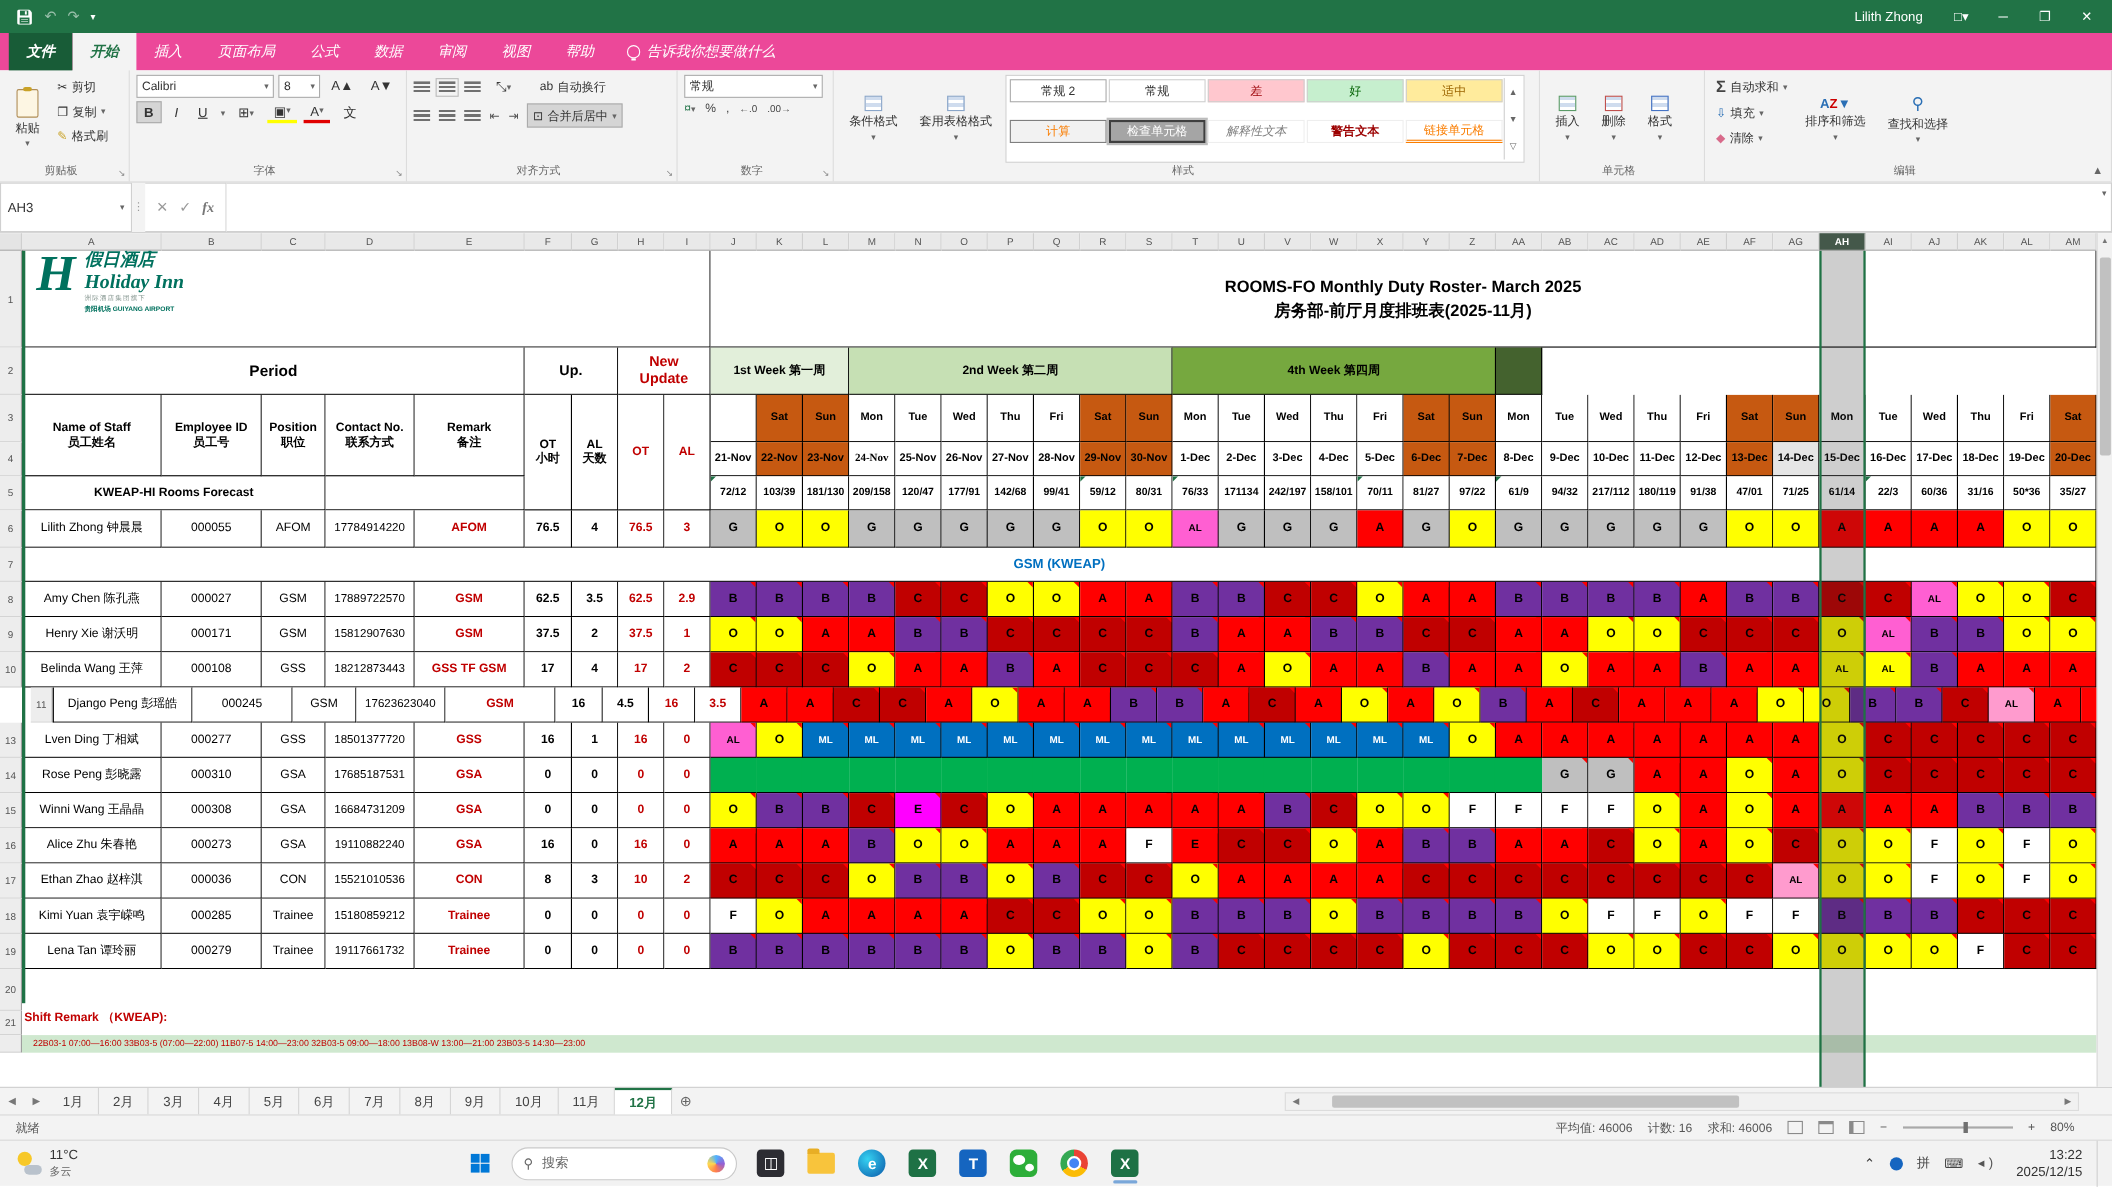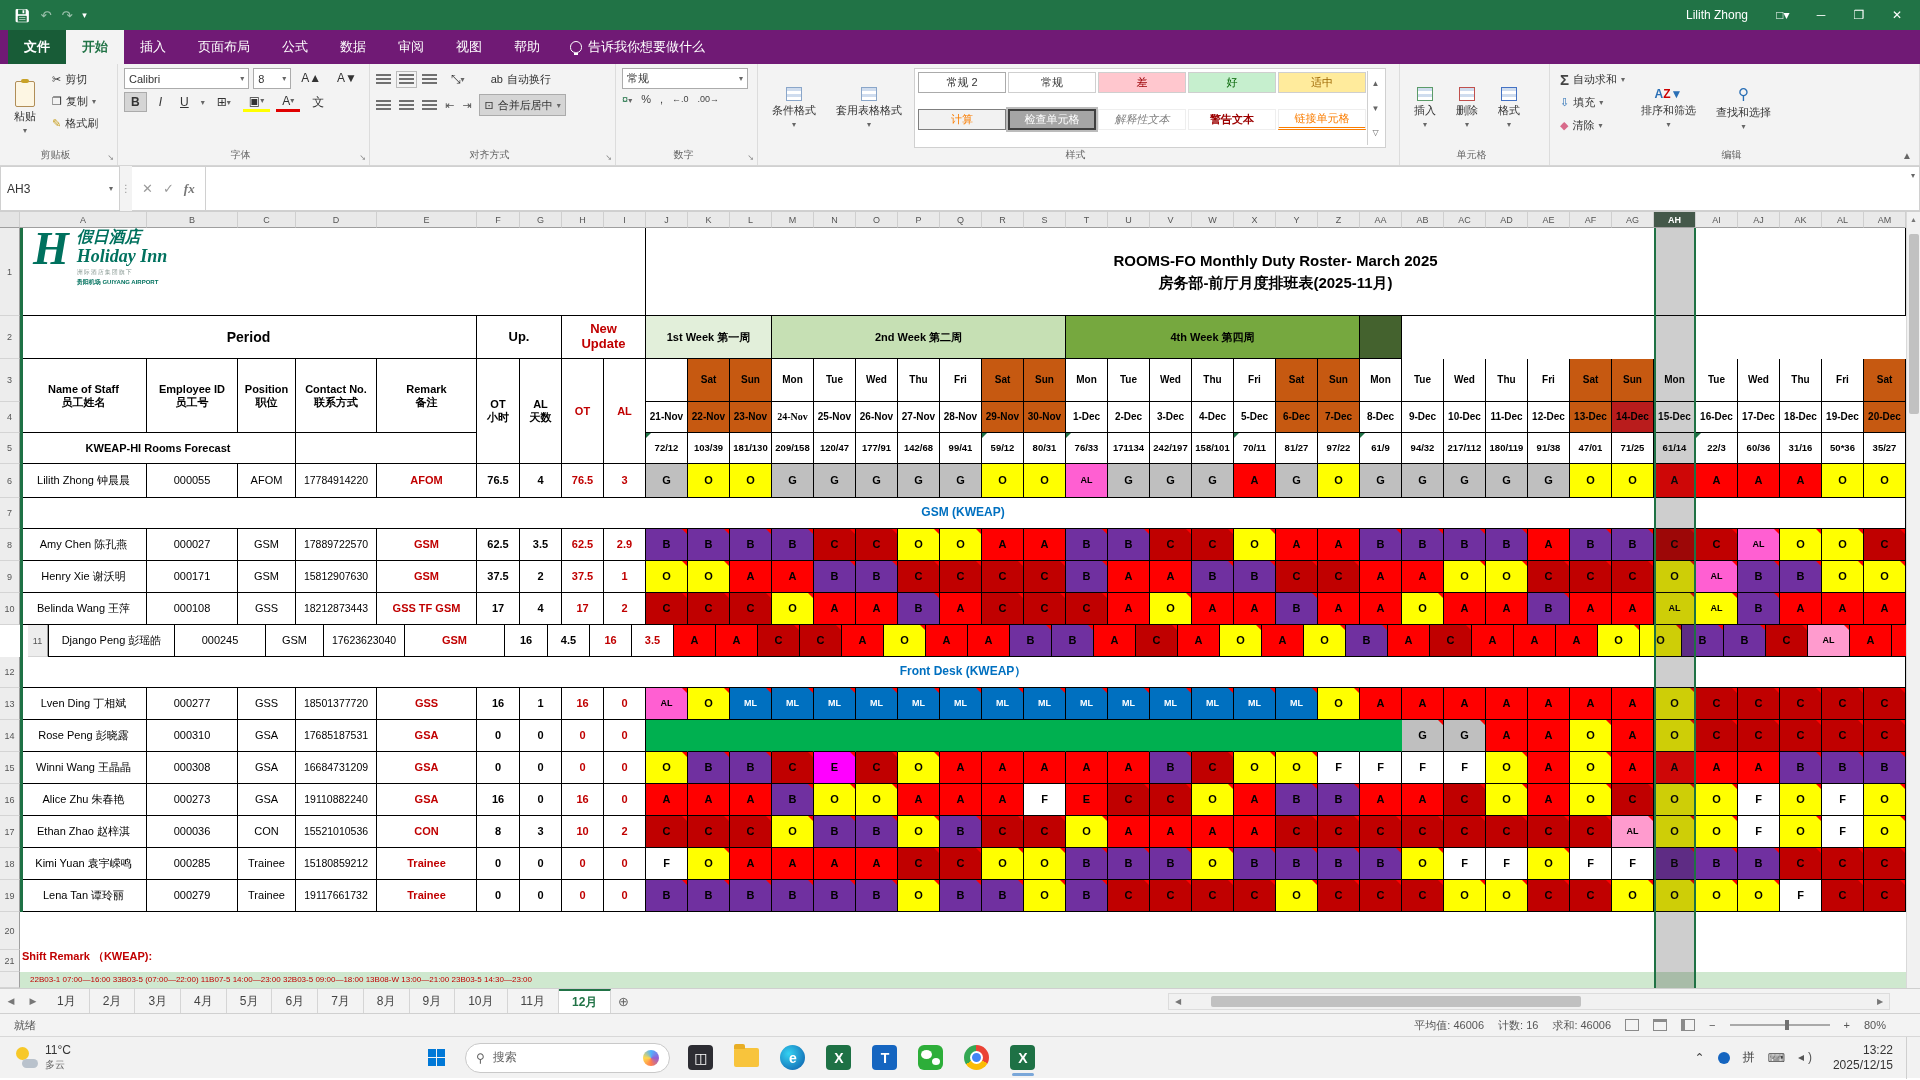--- a/index.html
+++ b/index.html
@@ -8,21 +8,21 @@
   
   #titlebar { height:30px; background:#217346; display:flex; align-items:center; color:#fff; font-size:12px; position:relative; }
   .qat { display:flex; align-items:center; gap:10px; padding-left:14px; }
   .qat span { font-size:13px; cursor:default; }
   .dim { opacity:.55; }
   #tb-title { position:absolute; left:0; right:0; text-align:center; font-size:12px; pointer-events:none; }
   #tb-right { margin-left:auto; display:flex; align-items:center; gap:4px; padding-right:6px; z-index:2; }
   #tb-right .winbtn { width:34px; height:30px; display:flex; align-items:center; justify-content:center; font-size:12px; }
   #tb-user { margin-right:14px; font-size:12px; }
   
-  #tabbar { height:34px; background:#701a75; display:flex; align-items:flex-start; color:#fff; font-size:13px; }
+  #tabbar { height:34px; background:#ec4899; display:flex; align-items:flex-start; color:#fff; font-size:13px;font-style:italic; }
   .rtab { padding:8px 16px 9px; cursor:default; }
   .rtab.file { background:#185c37; font-weight:bold; margin-left:8px; }
   .rtab.active { background:#f3f3f3; color:#217346; font-weight:bold; }
   .tellme { display:flex; align-items:center; gap:6px; padding:8px 14px 9px; }
   .bulb { width:12px; height:12px; border:1.5px solid #fff; border-radius:50% 50% 45% 45%; position:relative; display:inline-block; }
   .bulb:after { content:""; position:absolute; left:3px; bottom:-3px; width:4px; height:2px; background:#fff; }
   
   #ribbon { height:102px; background:#f3f3f3; border-bottom:1px solid #d5d5d5; display:flex; position:relative; }
   .rgroup { border-right:1px solid #dcdcdc; display:flex; flex-direction:column; }
   .rgx { flex:1; display:flex; padding:4px 6px 0; gap:4px; }
@@ -658,21 +658,21 @@
         </div>
         <div class="c lcell" style="width: 42px; height: 31px; background: rgb(255, 255, 255);">
           <span style="font-weight:bold;font-size:10px;">11-Dec</span>
         </div>
         <div class="c lcell" style="width: 42px; height: 31px; background: rgb(255, 255, 255);">
           <span style="font-weight:bold;font-size:10px;">12-Dec</span>
         </div>
         <div class="c lcell" style="width: 42px; height: 31px; background: rgb(198, 89, 17);">
           <span style="font-weight:bold;font-size:10px;">13-Dec</span>
         </div>
-        <div class="c lcell" style="width: 42px; height: 31px; background: #b91c1c;">
+        <div class="c lcell" style="width: 42px; height: 31px; background: #e5e5e5;">
           <span style="font-weight:bold;font-size:10px;">14-Dec</span>
         </div>
         <div class="c lcell" style="width: 42px; height: 31px; background: rgb(255, 255, 255);">
           <span style="font-weight:bold;font-size:10px;">15-Dec</span>
         </div>
         <div class="c lcell" style="width: 42px; height: 31px; background: rgb(255, 255, 255);">
           <span style="font-weight:bold;font-size:10px;">16-Dec</span>
         </div>
         <div class="c lcell" style="width: 42px; height: 31px; background: rgb(255, 255, 255);">
           <span style="font-weight:bold;font-size:10px;">17-Dec</span>
@@ -1382,26 +1382,20 @@
           <span style="font-weight:bold;font-size:11px;color:#000;">C</span>
         </div>
         <div class="c lcell tri" style="width: 42px; height: 32px; background: rgb(255, 155, 206);">
           <span style="font-weight:bold;font-size:9px;color:#000;">AL</span>
         </div>
         <div class="c lcell tri" style="width: 42px; height: 32px; background: rgb(255, 0, 0);">
           <span style="font-weight:bold;font-size:11px;color:#000;">A</span>
         </div>
         <div class="c lcell tri" style="width: 42px; height: 32px; background: rgb(255, 0, 0);">
           <span style="font-weight:bold;font-size:11px;color:#000;">A</span>
-        </div>
-      </div>
-      <div class="row" style="height: 31px;">
-        <div class="gut" style="width: 20px; height: 31px;">12</div>
-        <div class="c lcell" style="width: 1886px; height: 31px; border-left: 1px solid rgb(0, 0, 0);">
-          <span style="color:#0070C0;font-weight:bold;font-size:12px;">Front Desk (KWEAP）</span>
         </div>
       </div>
       <div class="row" style="height: 32px;">
         <div class="gut" style="width: 20px; height: 32px;">13</div>
         <div class="c lcell" style="width: 127px; height: 32px; border-left: 1px solid rgb(0, 0, 0);">
           <span style="font-size:11px;">Lven Ding 丁相斌</span>
         </div>
         <div class="c lcell" style="width: 91px; height: 32px;">
           <span style="font-size:11px;">000277</span>
         </div>

